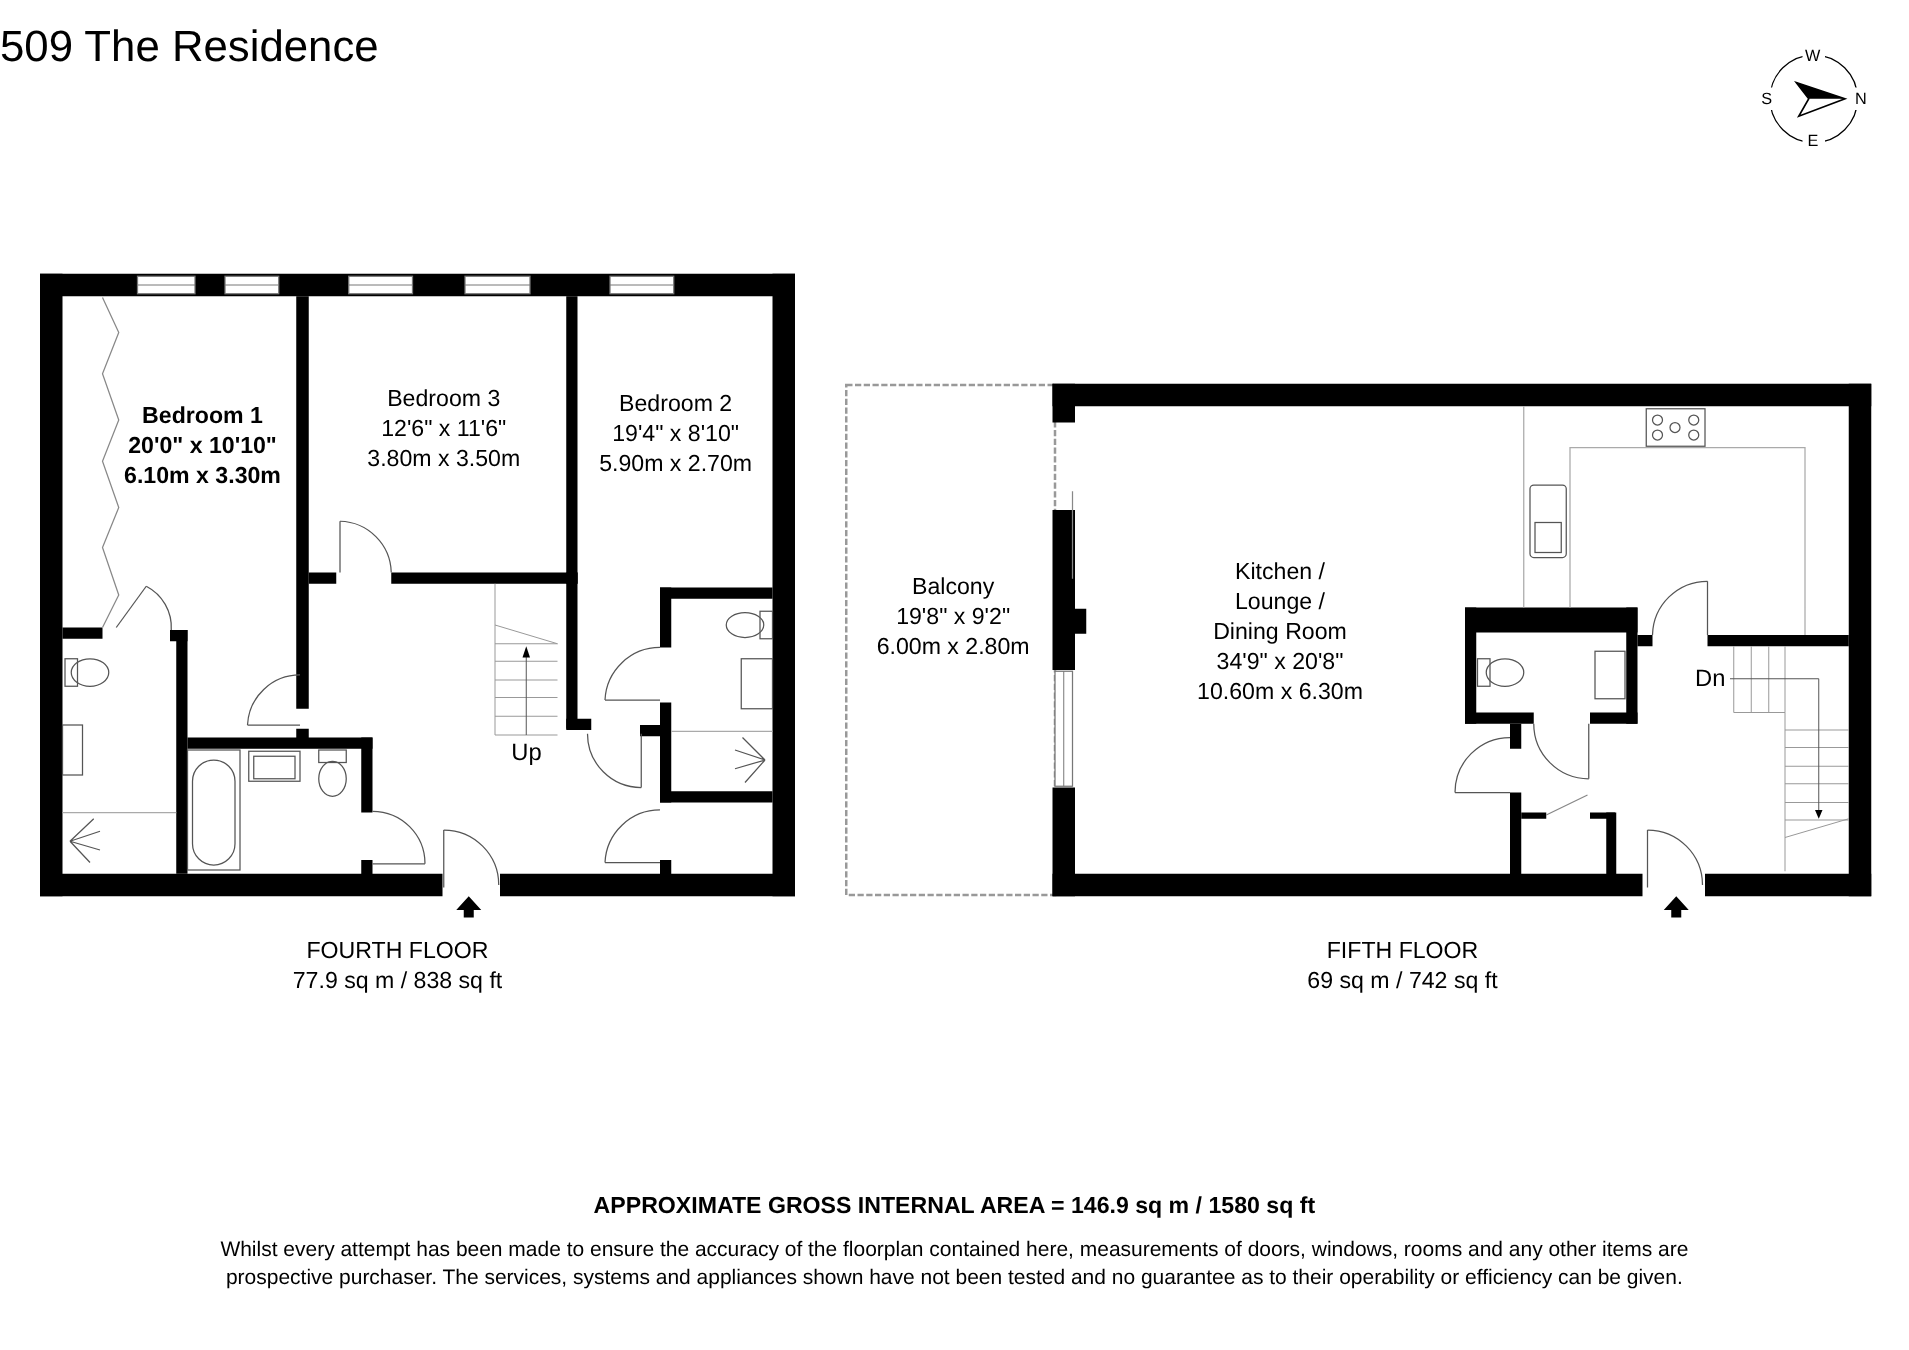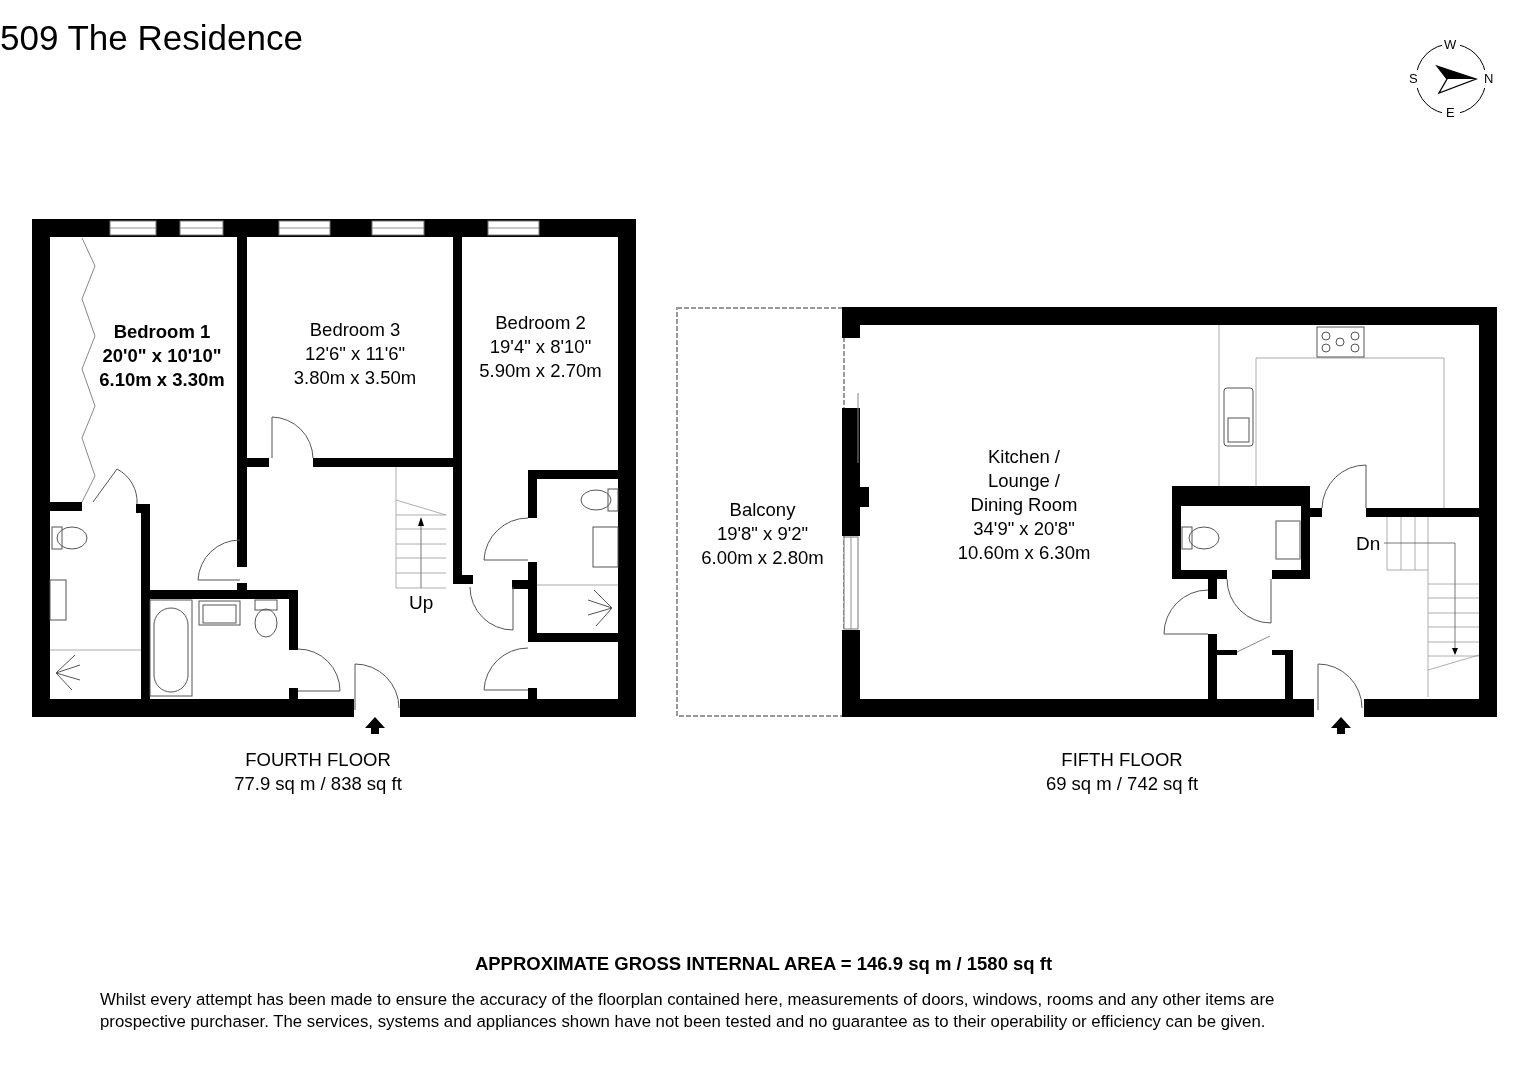--- a/index.html
+++ b/index.html
@@ -7,21 +7,21 @@
          font-family: "Liberation Sans", sans-serif; color: #000; }
   .title { position: absolute; left: 0; width: 1527px; top: 18px; text-align: left;
            font-size: 35px; }
   #plan { position: absolute; left: 0; top: 0; }
   .room-label { position: absolute; text-align: center; font-size: 18.5px; line-height: 24px; white-space: nowrap; }
   .room-label div { display: block; }
   .floor-caption { position: absolute; text-align: center; font-size: 18.5px; line-height: 24px; white-space: nowrap; }
   .stair-label { position: absolute; font-size: 19px; }
   .gia { position: absolute; left: 0; width: 1527px; top: 953px; text-align: center;
          font-size: 18.5px; font-weight: bold; }
-  .disclaimer { position: absolute; left: 100px; width: 1327px; top: 989px; text-align: left;
+  .disclaimer { position: absolute; left: 100px; width: 1327px; top: 989px; text-align: center;
                 font-size: 16.8px; line-height: 21.5px; }
   .compass { position: absolute; left: 1406px; top: 34px; width: 90px; height: 90px; }
   .compass span { position: absolute; font-size: 13px; }
 </style>
 </head>
 <body>
 
 <div class="title">509 The Residence</div>
 
 <div class="compass">
@@ -222,33 +222,33 @@
     <polygon points="1452,648 1455,655 1458,648" fill="#000"></polygon>
     <polygon points="1331,728 1341,717 1351,728 1345,728 1345,734 1337,734 1337,728" fill="#000"></polygon>
   </g>
 </svg>
 
 <div class="room-label" style="left:92px;top:320px;width:140px;font-weight:bold;">
   <div>Bedroom 1</div>
   <div>20'0" x 10'10"</div>
   <div>6.10m x 3.30m</div>
 </div>
-<div class="room-label" style="left:280px;top:318px;width:150px;text-align:center;">
+<div class="room-label" style="left:280px;top:307px;width:150px;text-align:center;">
   <div>Bedroom 3</div>
   <div>12'6" x 11'6"</div>
   <div>3.80m x 3.50m</div>
 </div>
 <div class="room-label" style="left:468px;top:311px;width:145px;">
   <div>Bedroom 2</div>
   <div>19'4" x 8'10"</div>
   <div>5.90m x 2.70m</div>
 </div>
 <div class="stair-label" style="left:409px;top:592px;">Up</div>
 
-<div class="room-label" style="left:690px;top:457px;width:145px;margin-top:41px;">
+<div class="room-label" style="left:690px;top:457px;width:145px;">
   <div>Balcony</div>
   <div>19'8" x 9'2"</div>
   <div>6.00m x 2.80m</div>
 </div>
 <div class="room-label" style="left:944px;top:445px;width:160px;">
   <div>Kitchen /</div>
   <div>Lounge /</div>
   <div>Dining Room</div>
   <div>34'9" x 20'8"</div>
   <div>10.60m x 6.30m</div>

